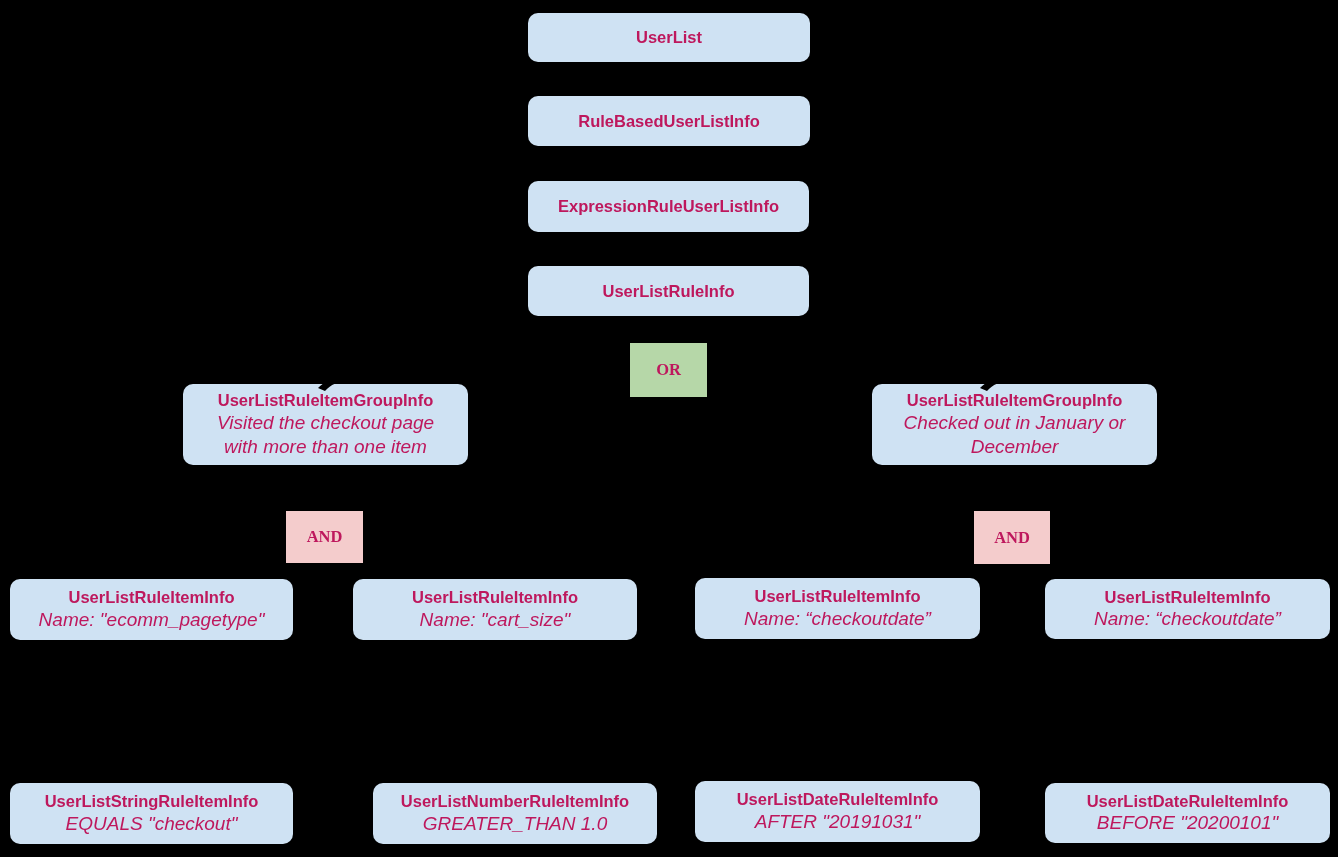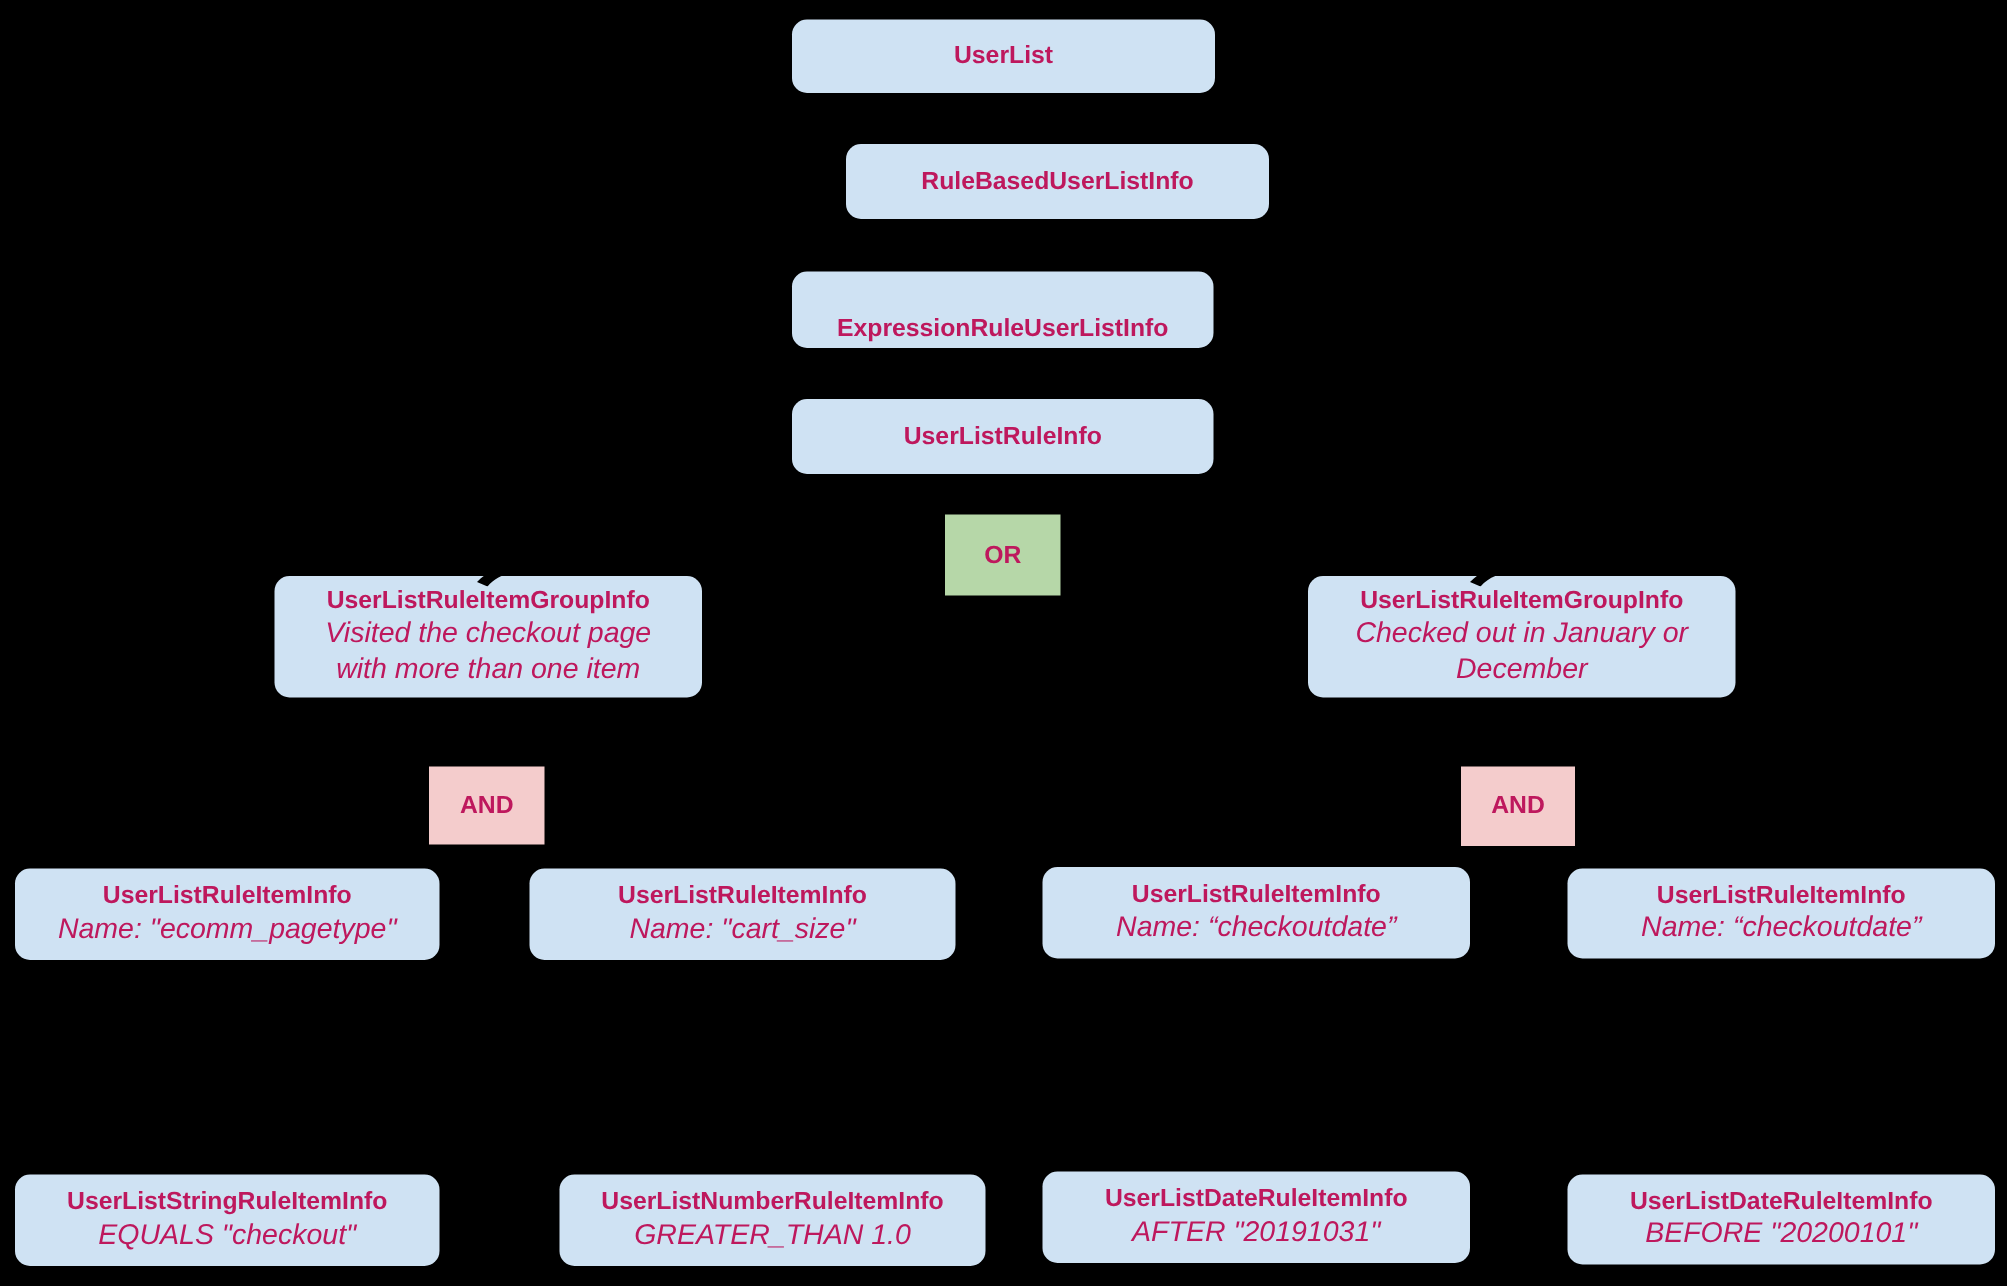--- a/index.html
+++ b/index.html
@@ -42,43 +42,44 @@
   }
   .node .sub.nowrap { white-space: nowrap; max-width: none; }
   .op {
     position: absolute;
     display: flex;
     align-items: center;
     justify-content: center;
     font-weight: bold;
     font-size: 16.5px;
     box-sizing: border-box;
+    font-family: Liberation Serif, serif;
   }
   .op.or  { background: #b6d7a8; }
   .op.and { background: #f4cccc; }
   .arrowhead {
     position: absolute;
     width: 36px;
     height: 18px;
   }
 </style>
 </head>
 <body>
 
 <div class="canvas">
 
   <div class="node" style="left:528px; top:13px; width:282px; height:49px;">
     <div class="title">UserList</div>
   </div>
 
-  <div class="node" style="left:528px; top:96px; width:282px; height:50px;margin-left:36px;">
+  <div class="node" style="left:528px; top:96px; width:282px; height:50px;">
     <div class="title">RuleBasedUserListInfo</div>
   </div>
 
-  <div class="node" style="left:528px; top:181px; width:281px; height:51px;justify-content:flex-end;">
+  <div class="node" style="left:528px; top:181px; width:281px; height:51px;">
     <div class="title">ExpressionRuleUserListInfo</div>
   </div>
 
   <div class="node" style="left:528px; top:266px; width:281px; height:50px;">
     <div class="title">UserListRuleInfo</div>
   </div>
 
   <div class="op or" style="left:630px; top:343px; width:77px; height:54px;">
     <span>OR</span>
   </div>

